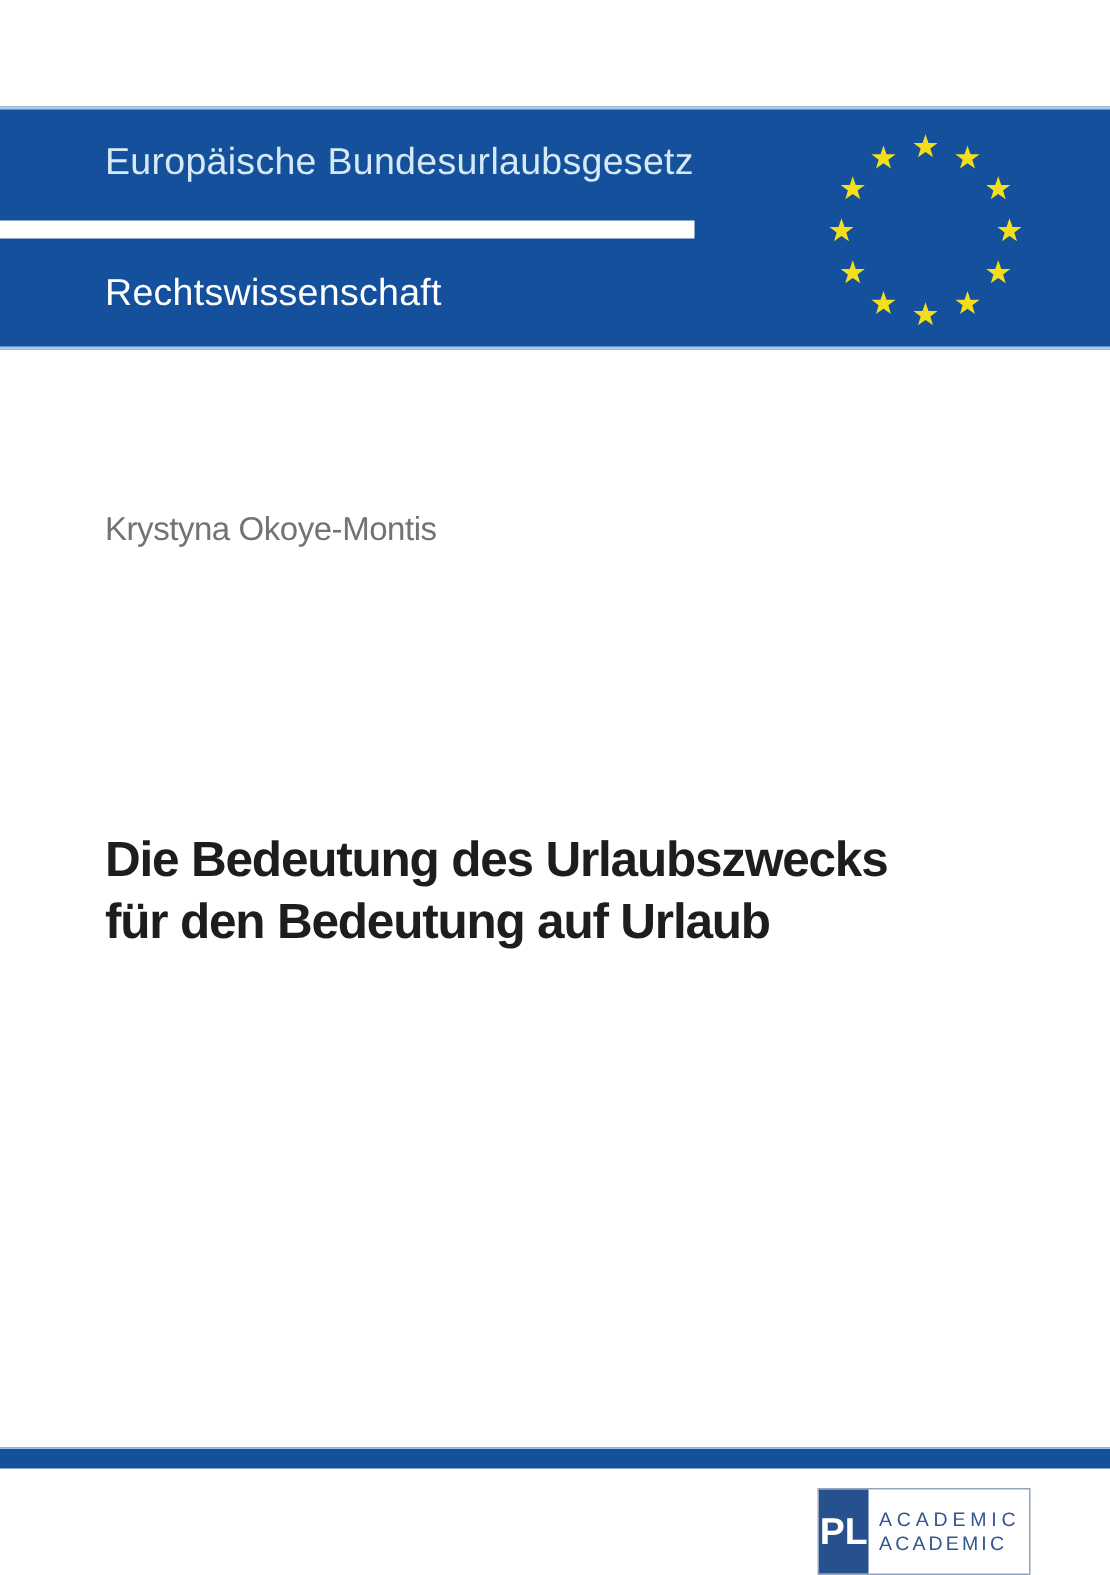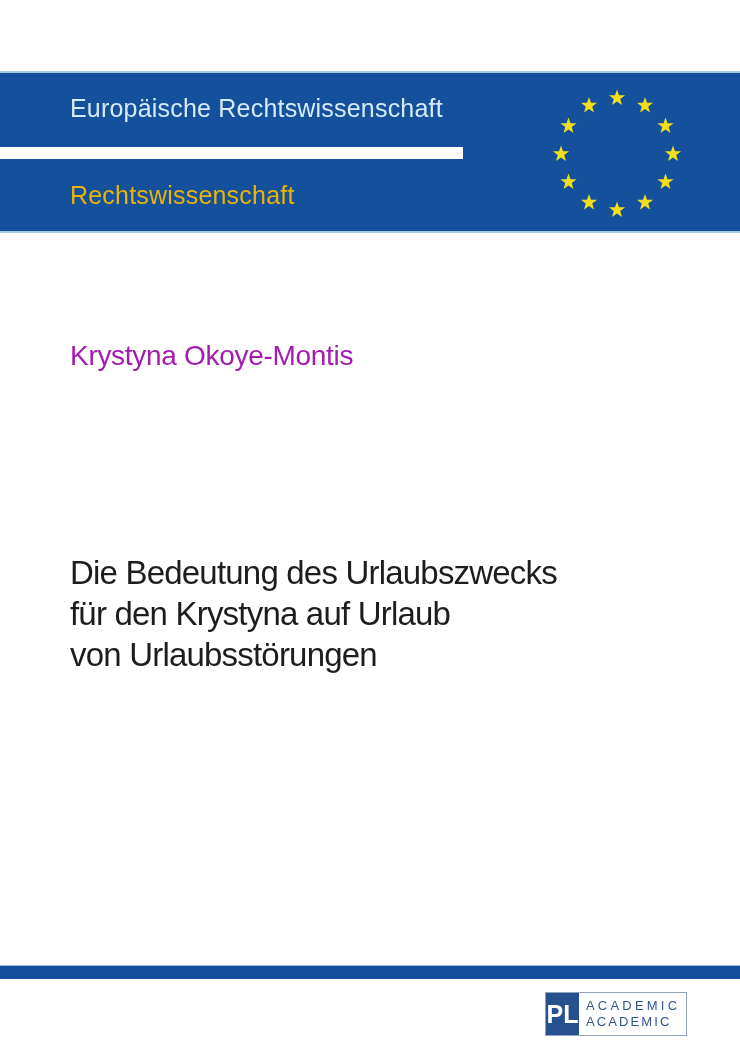--- a/index.html
+++ b/index.html
@@ -25,52 +25,52 @@
     font-size: 25px; color: #D6EAF6;
     letter-spacing: 0.2px; white-space: nowrap;
   }
   .banner-divider {
     position: absolute; left: 0; top: 74px;
     width: 463px; height: 12px;
     background: #FFFFFF;
   }
   .series-subject {
     position: absolute; left: 70px; top: 108px;
-    font-size: 25px; color: #eab308;
+    font-size: 25px; color: #ffffff;
     letter-spacing: 0.2px; white-space: nowrap;
   }
   .eu-stars { position: absolute; left: 552px; top: 16px; }
 
   
   .author {
     position: absolute; left: 70px; top: 340px;
-    font-size: 28px; letter-spacing: -0.3px;
-    color: #a21caf; white-space: nowrap;
+    font-size: 22px; letter-spacing: -0.3px;
+    color: #737373; white-space: nowrap;
   }
 
   
   .book-title {
     position: absolute; left: 70px; top: 552px;
-    font-size: 33px; font-weight: normal;
+    font-size: 33px; font-weight: bold;
     letter-spacing: -0.8px; line-height: 41px;
     color: #1D1D1B;
   }
   .title-line { white-space: nowrap; }
 
   
   .footer-bar {
     position: absolute; left: 0; top: 965px;
     width: 740px; height: 13px;
     background: #14509C;
     border-top: 1px solid #9CC0E0;
     box-sizing: content-box;
   }
   .publisher-logo {
     position: absolute; left: 545px; top: 992px;
-    width: 142px; height: 44px;
+    width: 142px; height: 58px;
     border: 1px solid #93A5BE;
     box-sizing: border-box;
     display: flex; background: #ffffff;
   }
   .logo-square {
     width: 33px; height: 100%;
     background: #27508F; color: #FFFFFF;
     font-weight: bold; font-size: 25px;
     display: flex; align-items: center; justify-content: center;
     flex: 0 0 33px;
@@ -82,21 +82,21 @@
   }
   .logo-line1 { font-size: 13px; letter-spacing: 3.2px; white-space: nowrap; }
   .logo-line2 { font-size: 13px; letter-spacing: 2.1px; white-space: nowrap; }
 </style>
 </head>
 <body>
 
 <div>
 
   <header class="banner">
-    <div class="series-title">Europäische Rechtswissenschaft</div>
+    <div class="series-title">Europäische Bundesurlaubsgesetz</div>
     <div class="banner-divider"></div>
     <div class="series-subject">Rechtswissenschaft</div>
 
     <svg class="eu-stars" width="130" height="130" viewBox="0 0 130 130" fill="#F2DE1A">
       <defs>
         <polygon id="star" points="0,-8.5 2,-2.75 8.08,-2.63 3.23,1.05 5,6.88 0,3.4 -5,6.88 -3.23,1.05 -8.08,-2.63 -2,-2.75"></polygon>
       </defs>
       <use href="#star" x="65" y="9"></use>
       <use href="#star" x="93" y="16.5"></use>
       <use href="#star" x="113.5" y="37"></use>
@@ -109,22 +109,21 @@
       <use href="#star" x="9" y="65"></use>
       <use href="#star" x="16.5" y="37"></use>
       <use href="#star" x="37" y="16.5"></use>
     </svg>
   </header>
 
   <div class="author">Krystyna Okoye-Montis</div>
 
   <h1 class="book-title" style="margin:0; font-size:33px;">
     <div class="title-line">Die Bedeutung des Urlaubszwecks</div>
-    <div class="title-line">für den Krystyna auf Urlaub</div>
-    <div class="title-line">von Urlaubsstörungen</div>
+    <div class="title-line">für den Bedeutung auf Urlaub</div>
   </h1>
 
   <div class="footer-bar"></div>
 
   <div class="publisher-logo">
     <div class="logo-square">PL</div>
     <div class="logo-text">
       <span class="logo-line1">ACADEMIC</span>
       <span class="logo-line2">ACADEMIC</span>
     </div>

